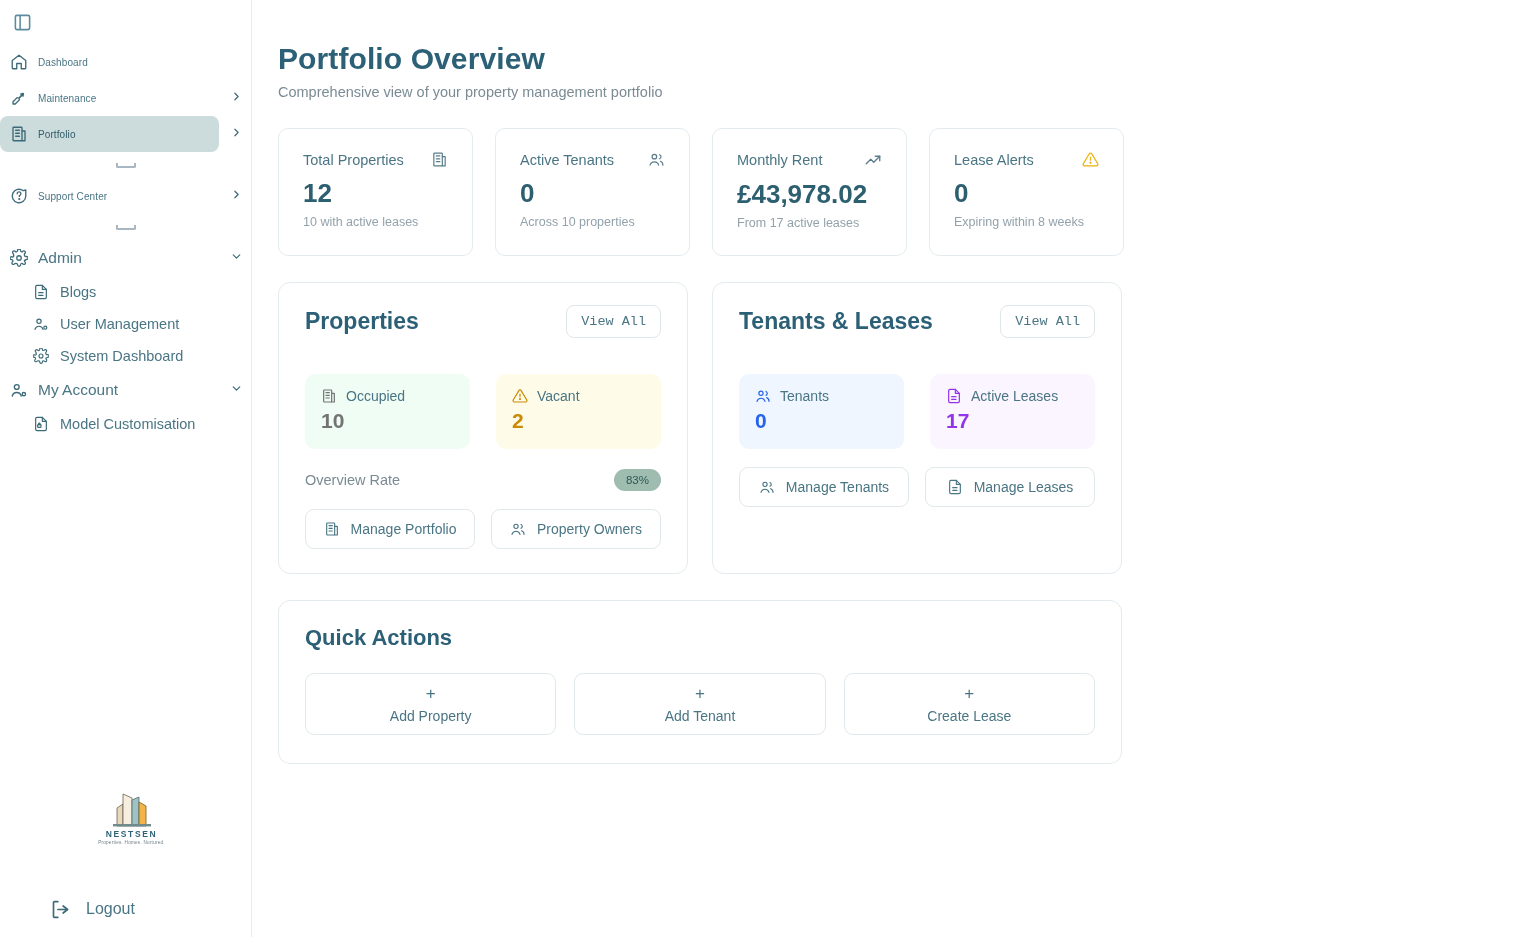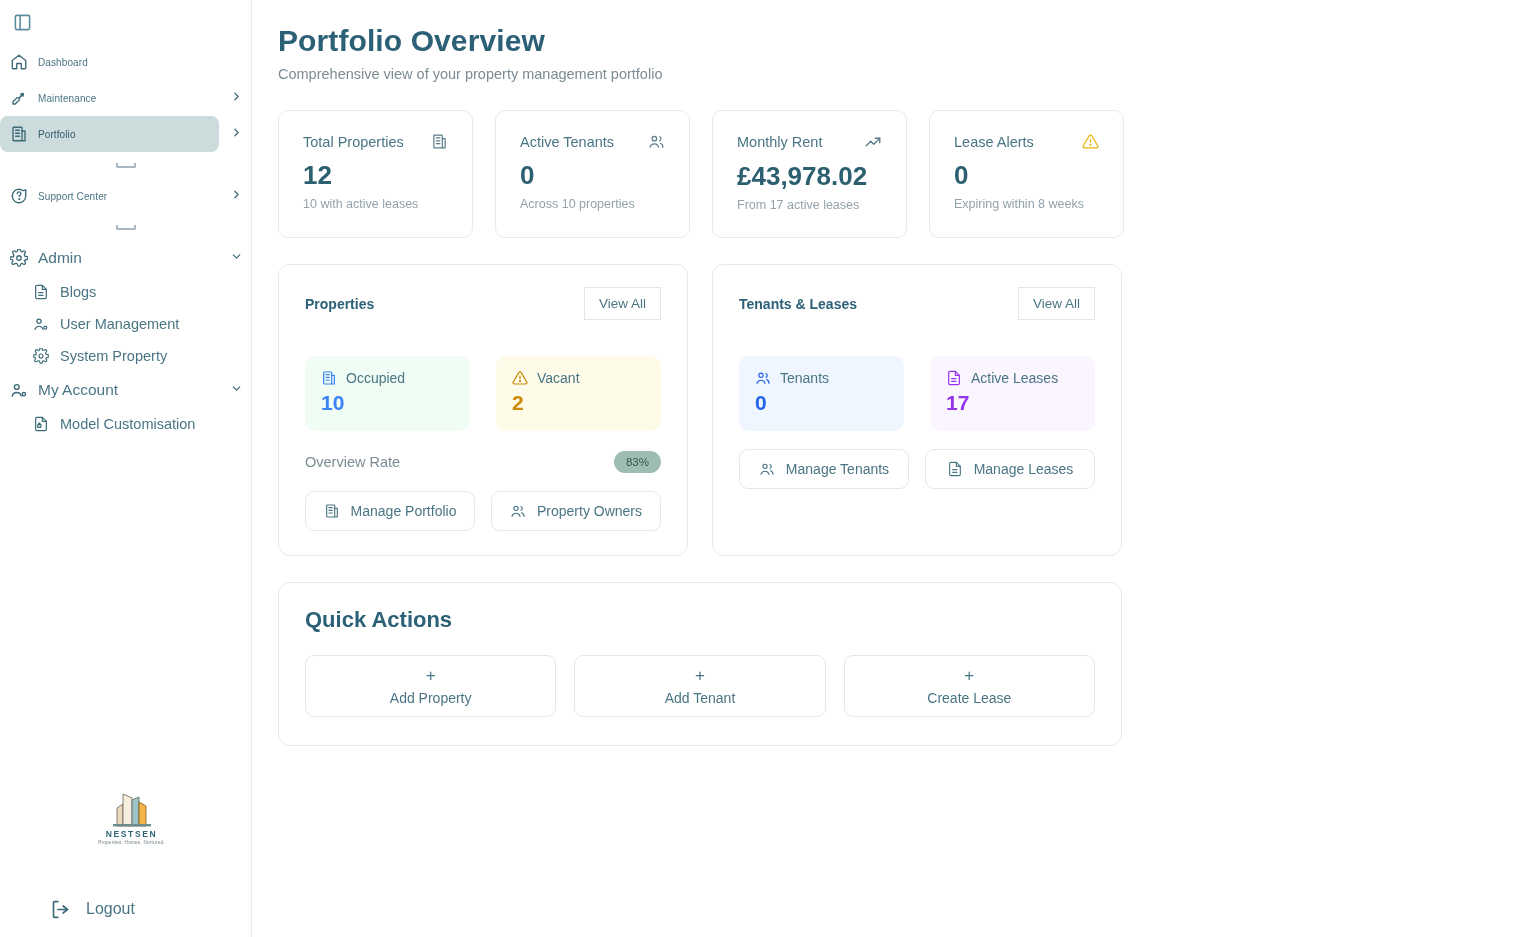--- a/index.html
+++ b/index.html
@@ -100,21 +100,21 @@
     position: absolute; bottom: 8px; left: 16px;
     display: flex; align-items: center; height: 40px; cursor: pointer; padding-left: 18px;
   }
   .sb-logout .ico {
     width: 52px; flex: 0 0 52px; display: flex; align-items: center; justify-content: center;
     color: #3d6a78;
   }
   .sb-logout .lbl { font-size: 16px; color: #4a7584; }
 
   
-  .main { flex: 1 1 auto; padding: 24px 0 0 26px; overflow: hidden; }
+  .main { flex: 1 1 auto; padding: 42px 0 0 26px; overflow: hidden; }
   .page-title {
     font-size: 30px; font-weight: bold; color: #2c6077; letter-spacing: .1px;
   }
   .page-sub {
     font-size: 14.5px; color: #7b8b94; margin-top: 8px;
   }
 
   
   .stat-row { display: flex; gap: 22px; margin-top: 28px; }
   .stat-card {
@@ -132,35 +132,35 @@
 
   
   .panel-row { display: flex; gap: 24px; margin-top: 26px; }
   .panel {
     background: #fff; border: 1px solid #e4ebee; border-radius: 12px;
     padding: 22px 26px 24px 26px;
   }
   .panel.properties { width: 410px; }
   .panel.tenants { width: 410px; }
   .panel-head { display: flex; align-items: center; justify-content: space-between; }
-  .panel-title { font-size: 14px; font-weight: bold; color: #2c6077; }
+  .panel-title { font-size: 23px; font-weight: bold; color: #2c6077; }
   .btn-viewall {
-    border: 1px solid #e0e7ea; background: #fff; border-radius: 0;
+    border: 1px solid #e0e7ea; background: #fff; border-radius: 8px;
     font-size: 13.5px; color: #4a7584; padding: 8px 14px; cursor: pointer;
-    font-family: Liberation Sans, sans-serif;
+    font-family: Liberation Mono, monospace;
   }
   .mini-row { display: flex; gap: 26px; margin-top: 36px; }
   .mini {
     flex: 1 1 0; border-radius: 10px; padding: 14px 16px 16px 16px; min-height: 72px;
   }
   .mini-top { display: flex; align-items: center; gap: 9px; }
   .mini-label { font-size: 14px; color: #4a7584; }
   .mini-value { font-size: 21px; font-weight: bold; margin-top: 5px; }
   .mini.occupied { background: #f0fdf4; }
-  .mini.occupied .mini-value, .mini.occupied .mini-ico { color: #3b82f6; }
+  .mini.occupied .mini-value, .mini.occupied .mini-ico { color: #737373; }
   .mini.vacant { background: #fefce8; }
   .mini.vacant .mini-value, .mini.vacant .mini-ico { color: #ca8a04; }
   .mini.tenants { background: #eff6ff; }
   .mini.tenants .mini-value, .mini.tenants .mini-ico { color: #2563eb; }
   .mini.leases { background: #faf5ff; }
   .mini.leases .mini-value, .mini.leases .mini-ico { color: #9333ea; }
   .mini-ico { display: flex; }
 
   .occ-row {
     display: flex; align-items: center; justify-content: space-between; margin-top: 20px;
@@ -317,21 +317,21 @@
         <span class="lbl">User Management</span>
       </div>
 
       <div class="nav-sub">
         <span class="ico">
           <svg width="16" height="16" viewBox="0 0 24 24" fill="none" stroke="currentColor" stroke-width="1.7" stroke-linecap="round" stroke-linejoin="round">
             <circle cx="12" cy="12" r="3"></circle>
             <path d="M19.4 15a1.6 1.6 0 00.3 1.8l.1.1a2 2 0 11-2.8 2.8l-.1-.1a1.6 1.6 0 00-1.8-.3 1.6 1.6 0 00-1 1.5V21a2 2 0 11-4 0v-.1A1.6 1.6 0 008 19.4a1.6 1.6 0 00-1.8.3l-.1.1a2 2 0 11-2.8-2.8l.1-.1a1.6 1.6 0 00.3-1.8 1.6 1.6 0 00-1.5-1H2a2 2 0 110-4h.1A1.6 1.6 0 004.6 8a1.6 1.6 0 00-.3-1.8l-.1-.1a2 2 0 112.8-2.8l.1.1a1.6 1.6 0 001.8.3H9a1.6 1.6 0 001-1.5V2a2 2 0 114 0v.1a1.6 1.6 0 001 1.5 1.6 1.6 0 001.8-.3l.1-.1a2 2 0 112.8 2.8l-.1.1a1.6 1.6 0 00-.3 1.8V9a1.6 1.6 0 001.5 1H22a2 2 0 110 4h-.1a1.6 1.6 0 00-1.5 1z"></path>
           </svg>
         </span>
-        <span class="lbl">System Property</span>
+        <span class="lbl">System Dashboard</span>
       </div>
 
       <div class="nav-group">
         <span class="ico">
           <svg width="18" height="18" viewBox="0 0 24 24" fill="none" stroke="currentColor" stroke-width="1.8" stroke-linecap="round" stroke-linejoin="round">
             <circle cx="9" cy="8" r="3.2"></circle>
               <path d="M3 20a6.2 6.2 0 0112 0"></path>
               <circle cx="18.5" cy="17.5" r="2.2"></circle>
           </svg>
         </span>

